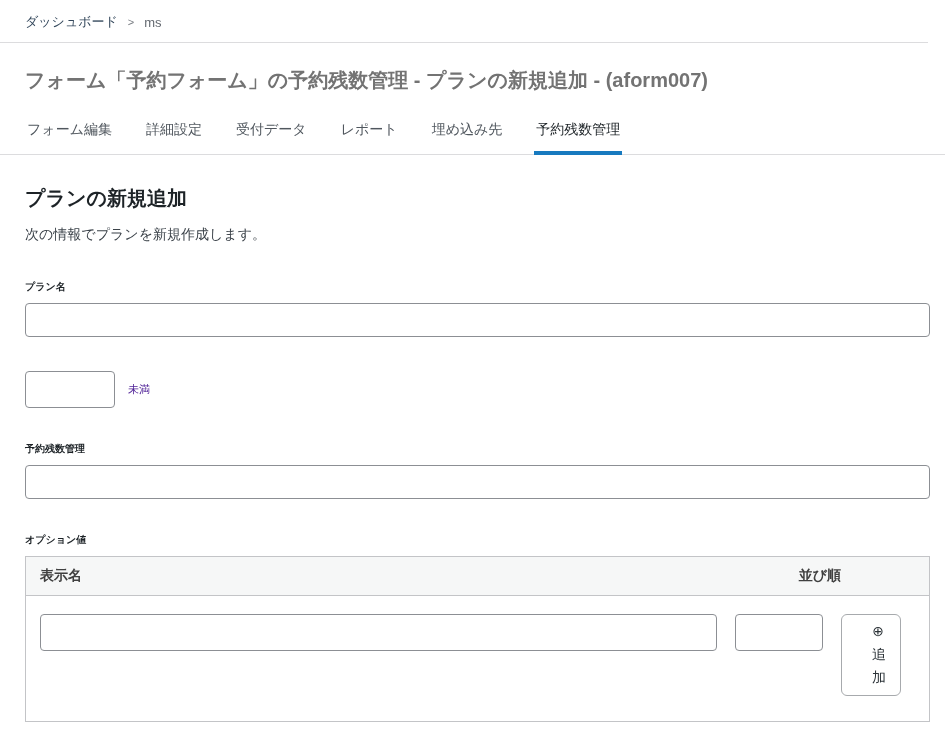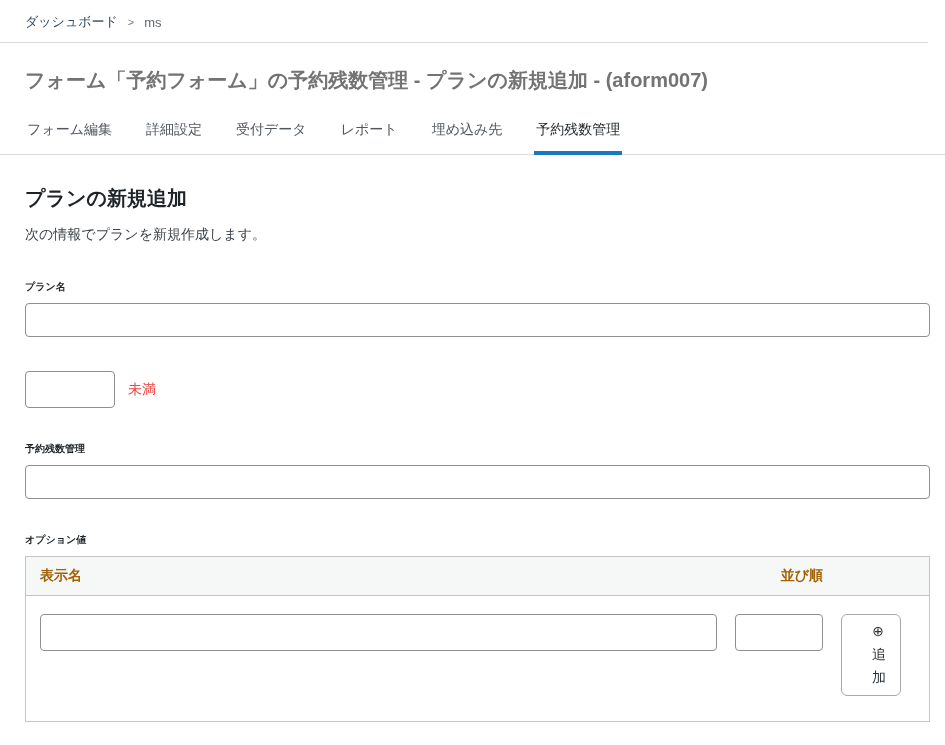--- a/index.html
+++ b/index.html
@@ -99,38 +99,37 @@
   .small-input {
     width: 90px;
     height: 37px;
     border: 1px solid #8c8f94;
     border-radius: 4px;
     padding: 0 8px;
     font-size: 14px;
     font-family: inherit;
     background: #fff;
   }
-  .suffix-text { font-size: 14px; color: #ef4444; }
+  .suffix-text { font-size: 11px; color: #4c1d95; }
 
   
   .ov-table {
     border: 1px solid #c3c4c7;
     width: 100%;
     background: #fff;
   }
   .ov-header {
     display: grid;
     grid-template-columns: 1fr 88px 74px;
-    column-gap: 18px;
     background: #f6f7f7;
     border-bottom: 1px solid #c3c4c7;
     padding: 10px 14px;
     font-weight: bold;
     font-size: 14px;
-    color: #a16207;
+    color: #404040;
   }
   .ov-header .col-sort { text-align: right; }
   .ov-row {
     display: grid;
     grid-template-columns: 1fr 88px 74px;
     column-gap: 18px;
     align-items: start;
     padding: 18px 14px 25px 14px;
   }
   .ov-row .text-input { height: 37px; }

